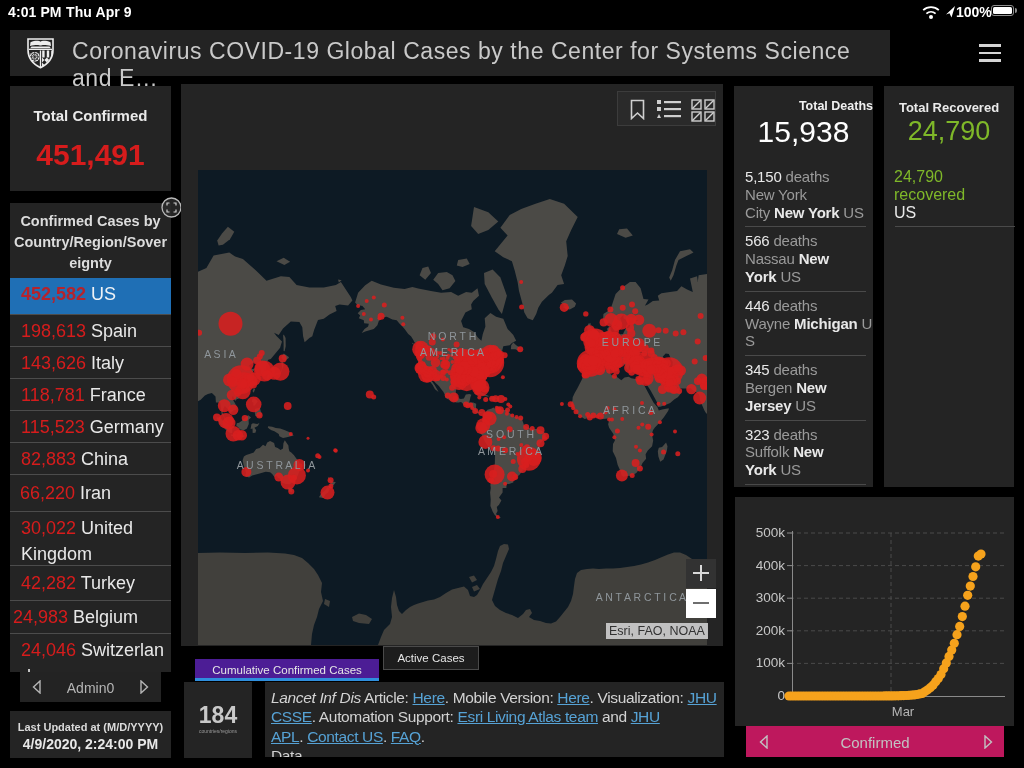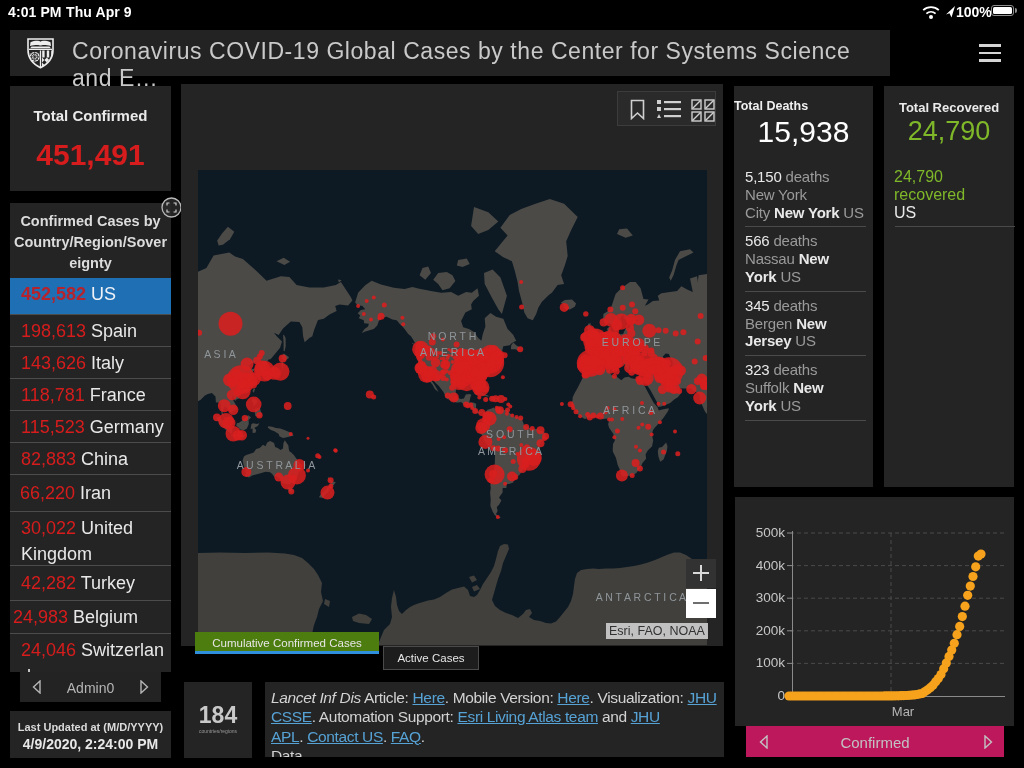--- a/index.html
+++ b/index.html
@@ -903,40 +903,41 @@
       <div class="abs" style="left:7px;top:13px;width:16px;height:2px;background:#d9d9d9"></div>
       <div class="abs" style="left:14px;top:6px;width:2px;height:16px;background:#d9d9d9"></div>
     </div>
     <div class="abs" style="left:505px;top:505px;width:30px;height:29px;background:#fff">
       <div class="abs" style="left:7px;top:13px;width:16px;height:2px;background:#6e6e6e"></div>
     </div>
 
     <div class="abs" style="left:425px;top:539px;height:16px;background:rgba(216,216,216,0.85);color:#323232;font-size:12.5px;line-height:16px;padding:0 3px">Esri, FAO, NOAA</div>
   </div>
 
-  <div class="abs" style="left:195px;top:632px;width:184px;height:22px;background:#4d7c0f;border-bottom:3px solid #2f8fdd;color:#e6e6e6;font-size:11.5px;text-align:center;line-height:22px">Cumulative Confirmed Cases</div>
+  <div class="abs" style="left:195px;top:659px;width:184px;height:22px;background:#4c1d95;border-bottom:3px solid #2f8fdd;color:#e6e6e6;font-size:11.5px;text-align:center;line-height:22px">Cumulative Confirmed Cases</div>
   <div class="abs" style="left:383px;top:646px;width:96px;height:24px;background:#1d1d1d;border:1px solid #4a4a4a;color:#e6e6e6;font-size:11.5px;text-align:center;line-height:23px">Active Cases</div>
 
   <div class="panel" style="left:184px;top:682px;width:68px;height:76px">
     <div class="abs" style="left:0;top:20px;width:68px;text-align:center;font-size:23px;font-weight:bold;color:#c9c9c9">184</div>
     <div class="abs" style="left:0;top:46px;width:68px;text-align:center;font-size:5px;color:#9a9a9a">countries/regions</div>
   </div>
 
   <div class="panel" style="left:265px;top:682px;width:459px;height:75px;overflow:hidden">
     <div class="abs" style="left:6px;top:6px;width:450px;font-size:15.5px;line-height:19.3px;color:#d2d2d2;letter-spacing:-0.35px">
       <span style="white-space:nowrap"><i>Lancet Inf Dis</i> Article: <a style="color:#56a2d5;text-decoration:underline">Here</a>. Mobile Version: <a style="color:#56a2d5;text-decoration:underline">Here</a>. Visualization: <a style="color:#56a2d5;text-decoration:underline">JHU</a></span><br><span style="white-space:nowrap"><a style="color:#56a2d5;text-decoration:underline">CSSE</a>. Automation Support: <a style="color:#56a2d5;text-decoration:underline">Esri Living Atlas team</a> and <a style="color:#56a2d5;text-decoration:underline">JHU</a></span><br><span style="white-space:nowrap"><a style="color:#56a2d5;text-decoration:underline">APL</a>. <a style="color:#56a2d5;text-decoration:underline">Contact US</a>. <a style="color:#56a2d5;text-decoration:underline">FAQ</a>.</span><br>Data
     </div>
   </div>
 
   <div class="panel" style="left:734px;top:86px;width:139px;height:401px">
-    <div class="abs" style="left:0;top:13px;width:139px;text-align:left;font-size:12.5px;font-weight:bold;color:#f0f0f0">Total Deaths</div>
+    <div class="abs" style="left:0;top:13px;width:139px;text-align:right;font-size:12.5px;font-weight:bold;color:#f0f0f0">Total Deaths</div>
     <div class="abs" style="left:0;top:29px;width:139px;text-align:center;font-size:30px;color:#fff">15,938</div>
     <div class="abs" style="left:11px;top:77px;width:121px;font-size:15px;line-height:17.8px;letter-spacing:-0.2px">
       <div style="padding:5px 0 5px 0;border-bottom:1px solid #4a4a4a;white-space:nowrap"><span class="whit">5,150</span> <span class="grayt">deaths</span><br><span class="grayt">New York</span><br><span class="grayt">City</span> <b class="whit">New York</b> <span class="grayt">US</span></div>
       <div style="padding:5px 0 5px 0;border-bottom:1px solid #4a4a4a;white-space:nowrap"><span class="whit">566</span> <span class="grayt">deaths</span><br><span class="grayt">Nassau</span> <b class="whit">New</b><br><b class="whit">York</b> <span class="grayt">US</span></div>
+      <div style="padding:5px 0 5px 0;border-bottom:1px solid #4a4a4a;white-space:nowrap"><span class="whit">446</span> <span class="grayt">deaths</span><br><span class="grayt">Wayne</span> <b class="whit">Michigan</b> <span class="grayt">U</span><br><span class="grayt">S</span></div>
       <div style="padding:5px 0 5px 0;border-bottom:1px solid #4a4a4a;white-space:nowrap"><span class="whit">345</span> <span class="grayt">deaths</span><br><span class="grayt">Bergen</span> <b class="whit">New</b><br><b class="whit">Jersey</b> <span class="grayt">US</span></div>
       <div style="padding:5px 0 5px 0;border-bottom:1px solid #4a4a4a;white-space:nowrap"><span class="whit">323</span> <span class="grayt">deaths</span><br><span class="grayt">Suffolk</span> <b class="whit">New</b><br><b class="whit">York</b> <span class="grayt">US</span></div>
       </div>
   </div>
 
   <div class="panel" style="left:884px;top:86px;width:130px;height:401px">
     <div class="abs" style="left:0;top:14px;width:130px;text-align:center;font-size:13px;font-weight:bold;color:#eaeaea">Total Recovered</div>
     <div class="abs" style="left:0;top:30px;width:130px;text-align:center;font-size:27px;color:#7fb829">24,790</div>
     <div class="abs" style="left:10px;top:82px;width:112px;font-size:16px;line-height:17.8px">
       <span style="color:#7fb829">24,790</span><br><span style="color:#7fb829">recovered</span><br><span class="whit">US</span>

